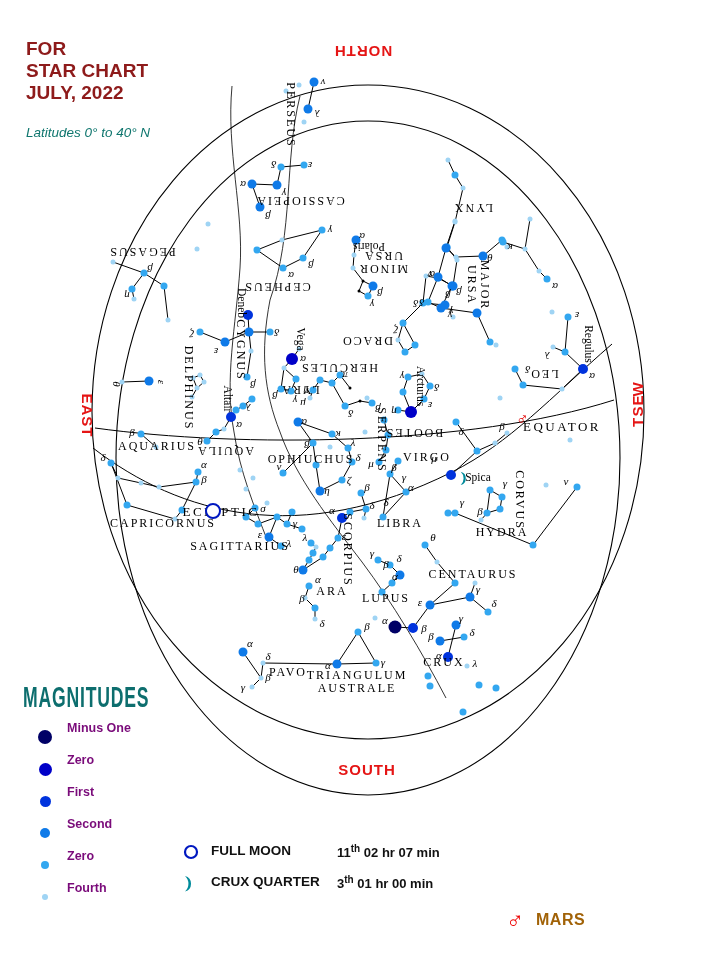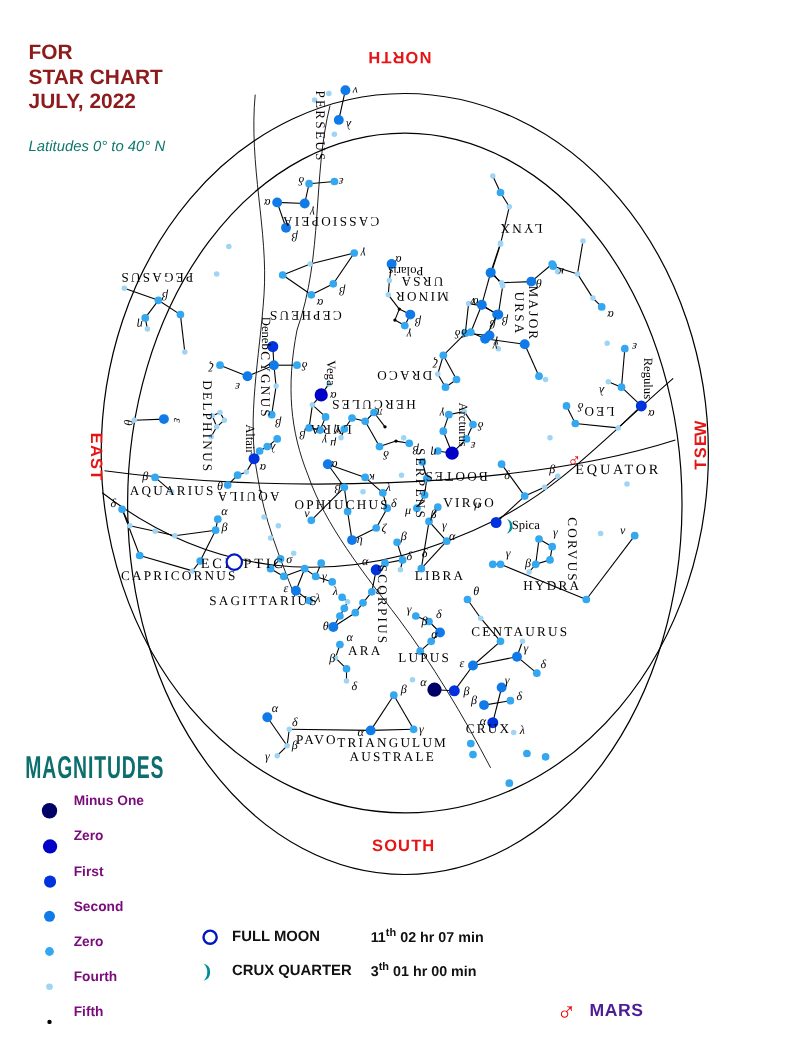--- a/index.html
+++ b/index.html
@@ -30,21 +30,21 @@
   .leg-dot{border-radius:50%;display:inline-block;}
   .leg-label{color:#7a0b7a;font-weight:bold;font-size:12.5px;}
   .events{position:absolute;left:183px;top:840px;width:430px;}
   .ev-row{position:relative;height:31px;}
   .ev-sym{position:absolute;left:0;top:4px;width:20px;}
   .ev-name{position:absolute;left:28px;top:3px;font-weight:bold;font-size:13.5px;color:#111;}
   .ev-date{position:absolute;left:154px;top:3px;font-weight:bold;font-size:13px;color:#111;}
   .ev-date sup{font-size:10px;}
   .mars-box{position:absolute;left:506px;top:908px;display:flex;align-items:center;}
   .mars-sym{color:#e00;font-size:24px;font-weight:bold;line-height:24px;margin-right:12px;}
-  .mars-label{font-weight:bold;font-size:16px;color:#4c1d95;letter-spacing:0.5px;}
+  .mars-label{font-weight:bold;font-size:16px;color:#a16207;letter-spacing:0.5px;}
 </style>
 </head>
 <body>
 
 <svg id="sky" width="723" height="957" viewBox="0 0 723 957">
     <ellipse cx="368" cy="412" rx="276" ry="327" class="circ"></ellipse>
     <ellipse cx="368" cy="458" rx="252" ry="337" class="circ"></ellipse>
     <path d="M95,428 C240,448 470,446 614,400" class="axis"></path>
     <path d="M93,448 C180,515 300,548 452,472 C510,443 550,398 612,344" class="axis"></path>
     <path d="M232,86 C226,150 244,210 240,268 C236,326 224,380 234,432 C240,472 254,506 268,542" class="mway"></path>
@@ -660,26 +660,20 @@
         <span class="leg-dot" style="width:8px;height:8px;background:#33a7f0"></span>
       </span>
       <span class="leg-label">Zero</span>
     </div>
     <div class="leg-row">
       <span class="leg-dotcell">
         <span class="leg-dot" style="width:6px;height:6px;background:#9fd4f4"></span>
       </span>
       <span class="leg-label">Fourth</span>
     </div>
-    <div class="leg-row">
-      <span class="leg-dotcell">
-        <span class="leg-dot" style="width:4px;height:4px;background:#000000"></span>
-      </span>
-      <span class="leg-label">Fifth</span>
-    </div>
   </div>
 
 <div class="events">
   <div class="ev-row">
     <span class="ev-sym">
       <svg width="17" height="17">
           <circle cx="8" cy="8" r="6" fill="none" stroke="#0018c0" stroke-width="2.2"></circle>
         </svg>
     </span>
     <span class="ev-name">FULL MOON</span>

